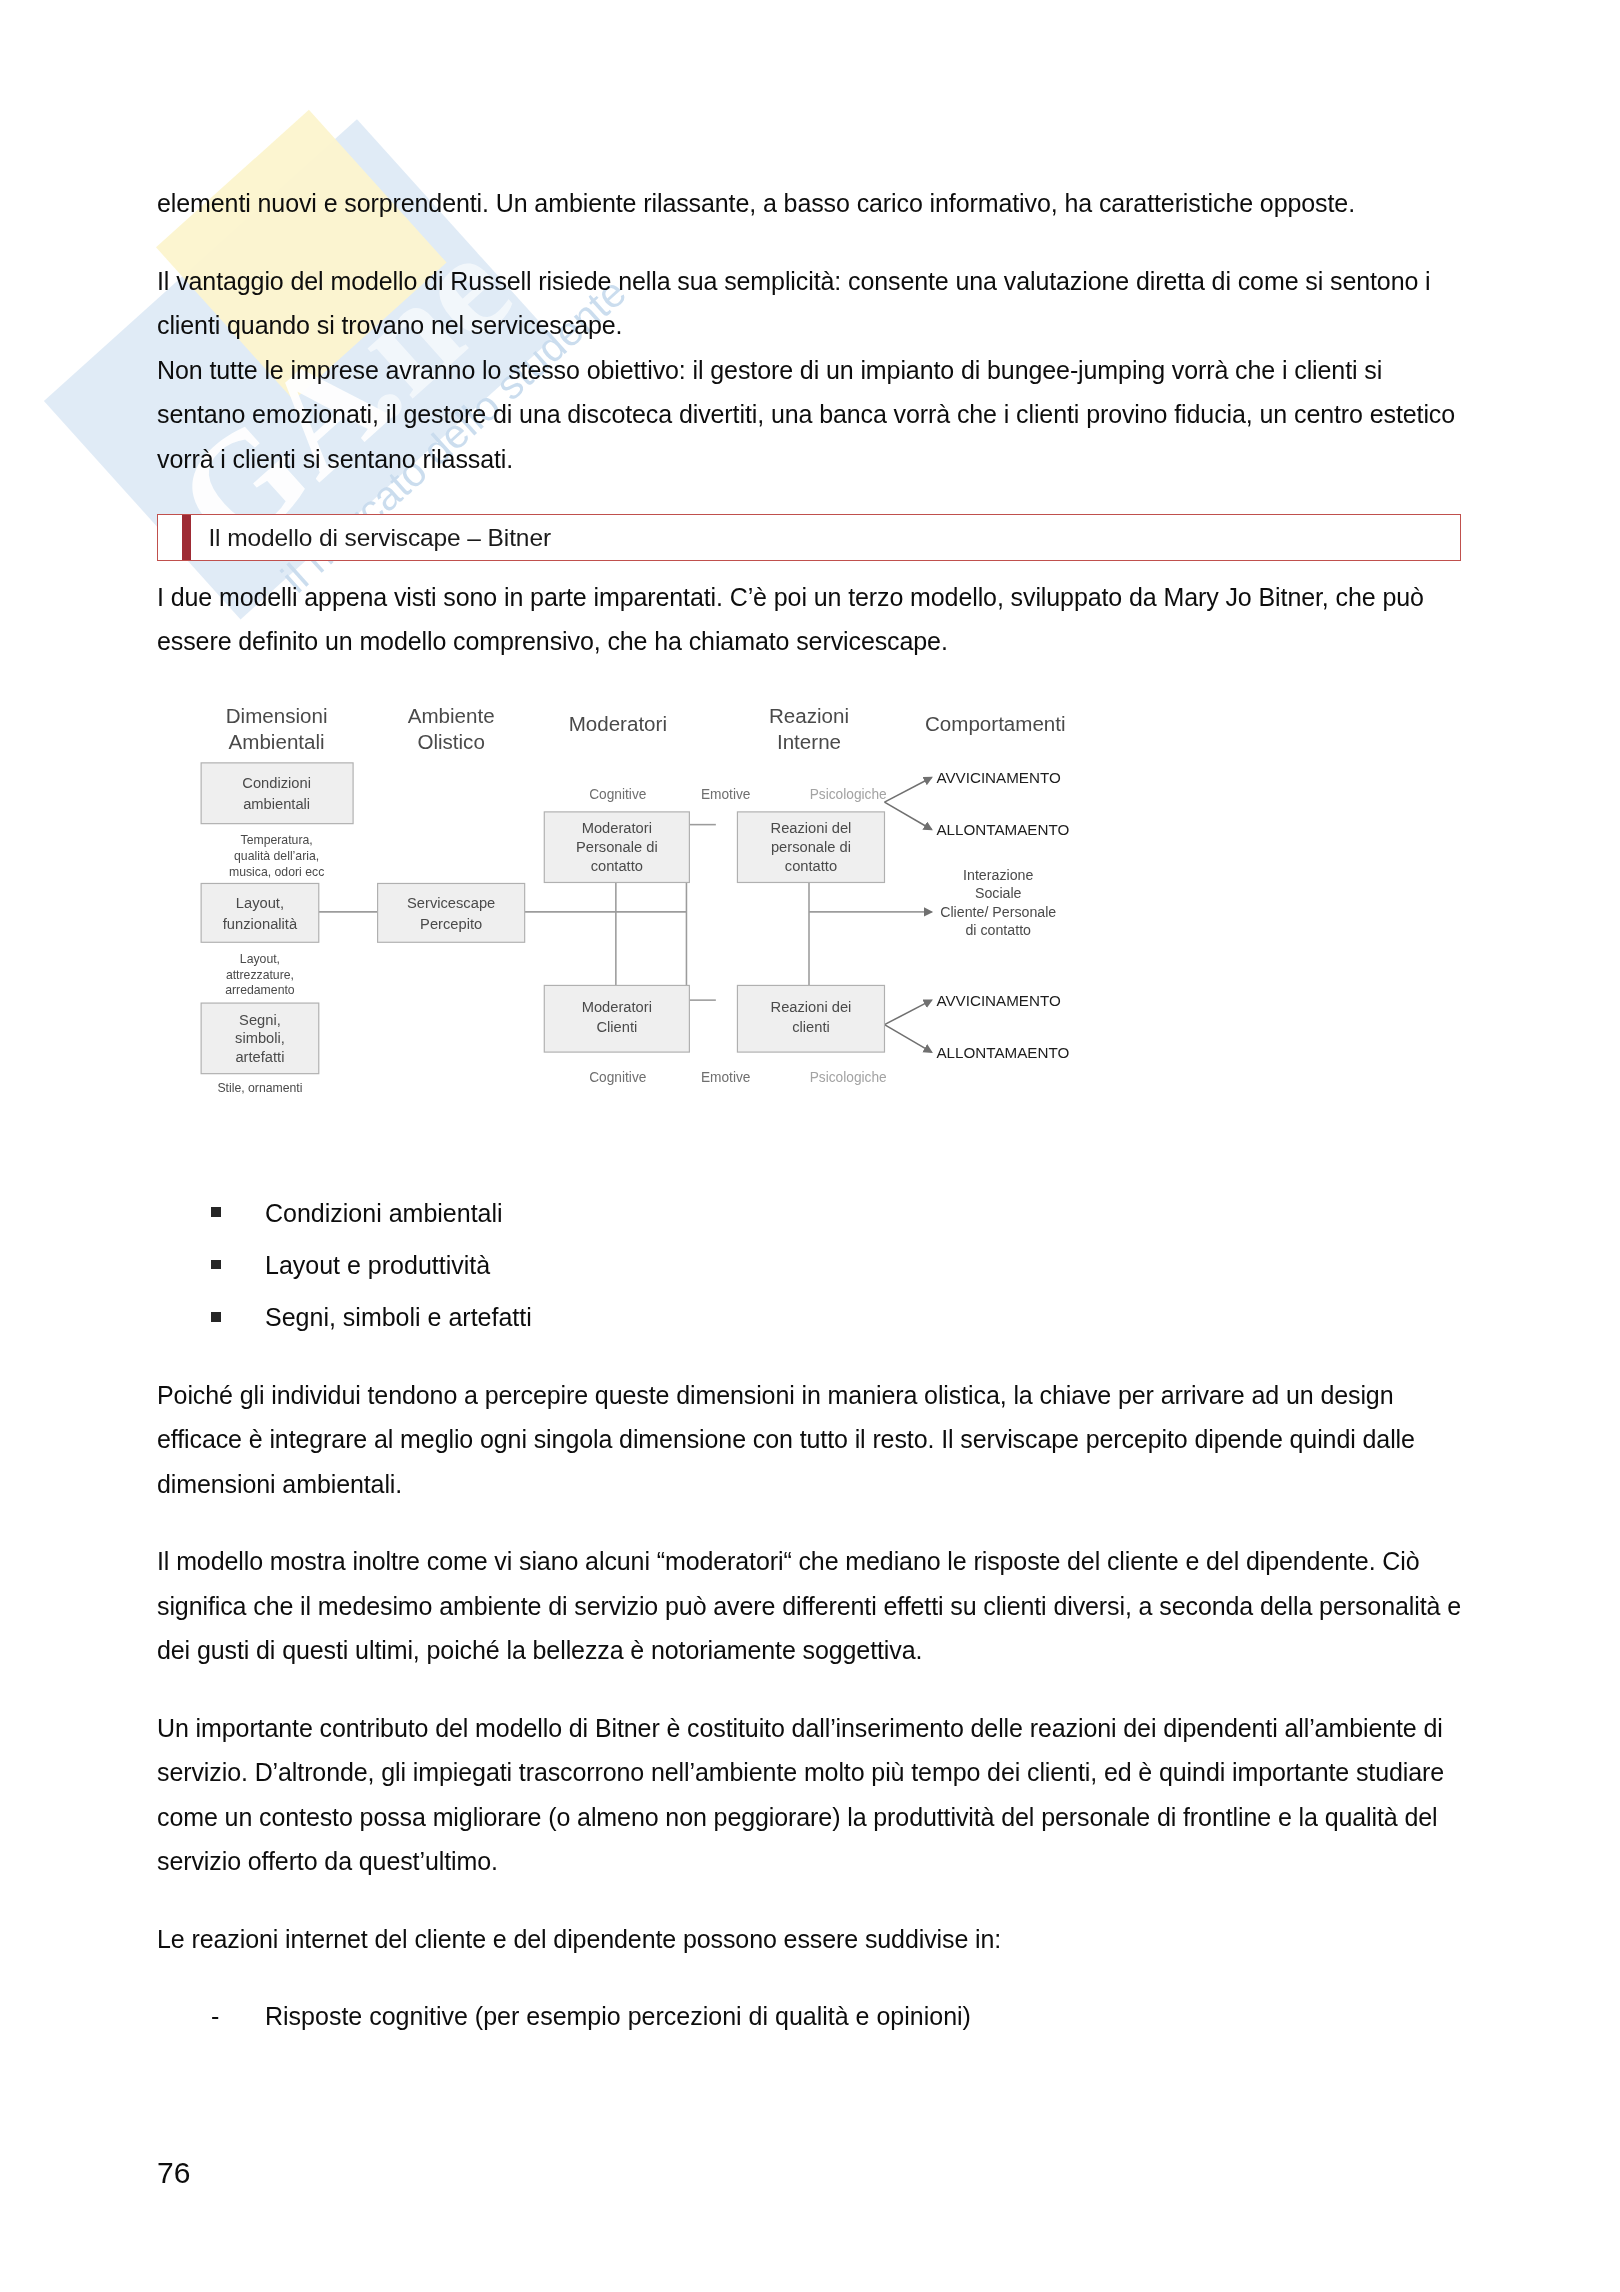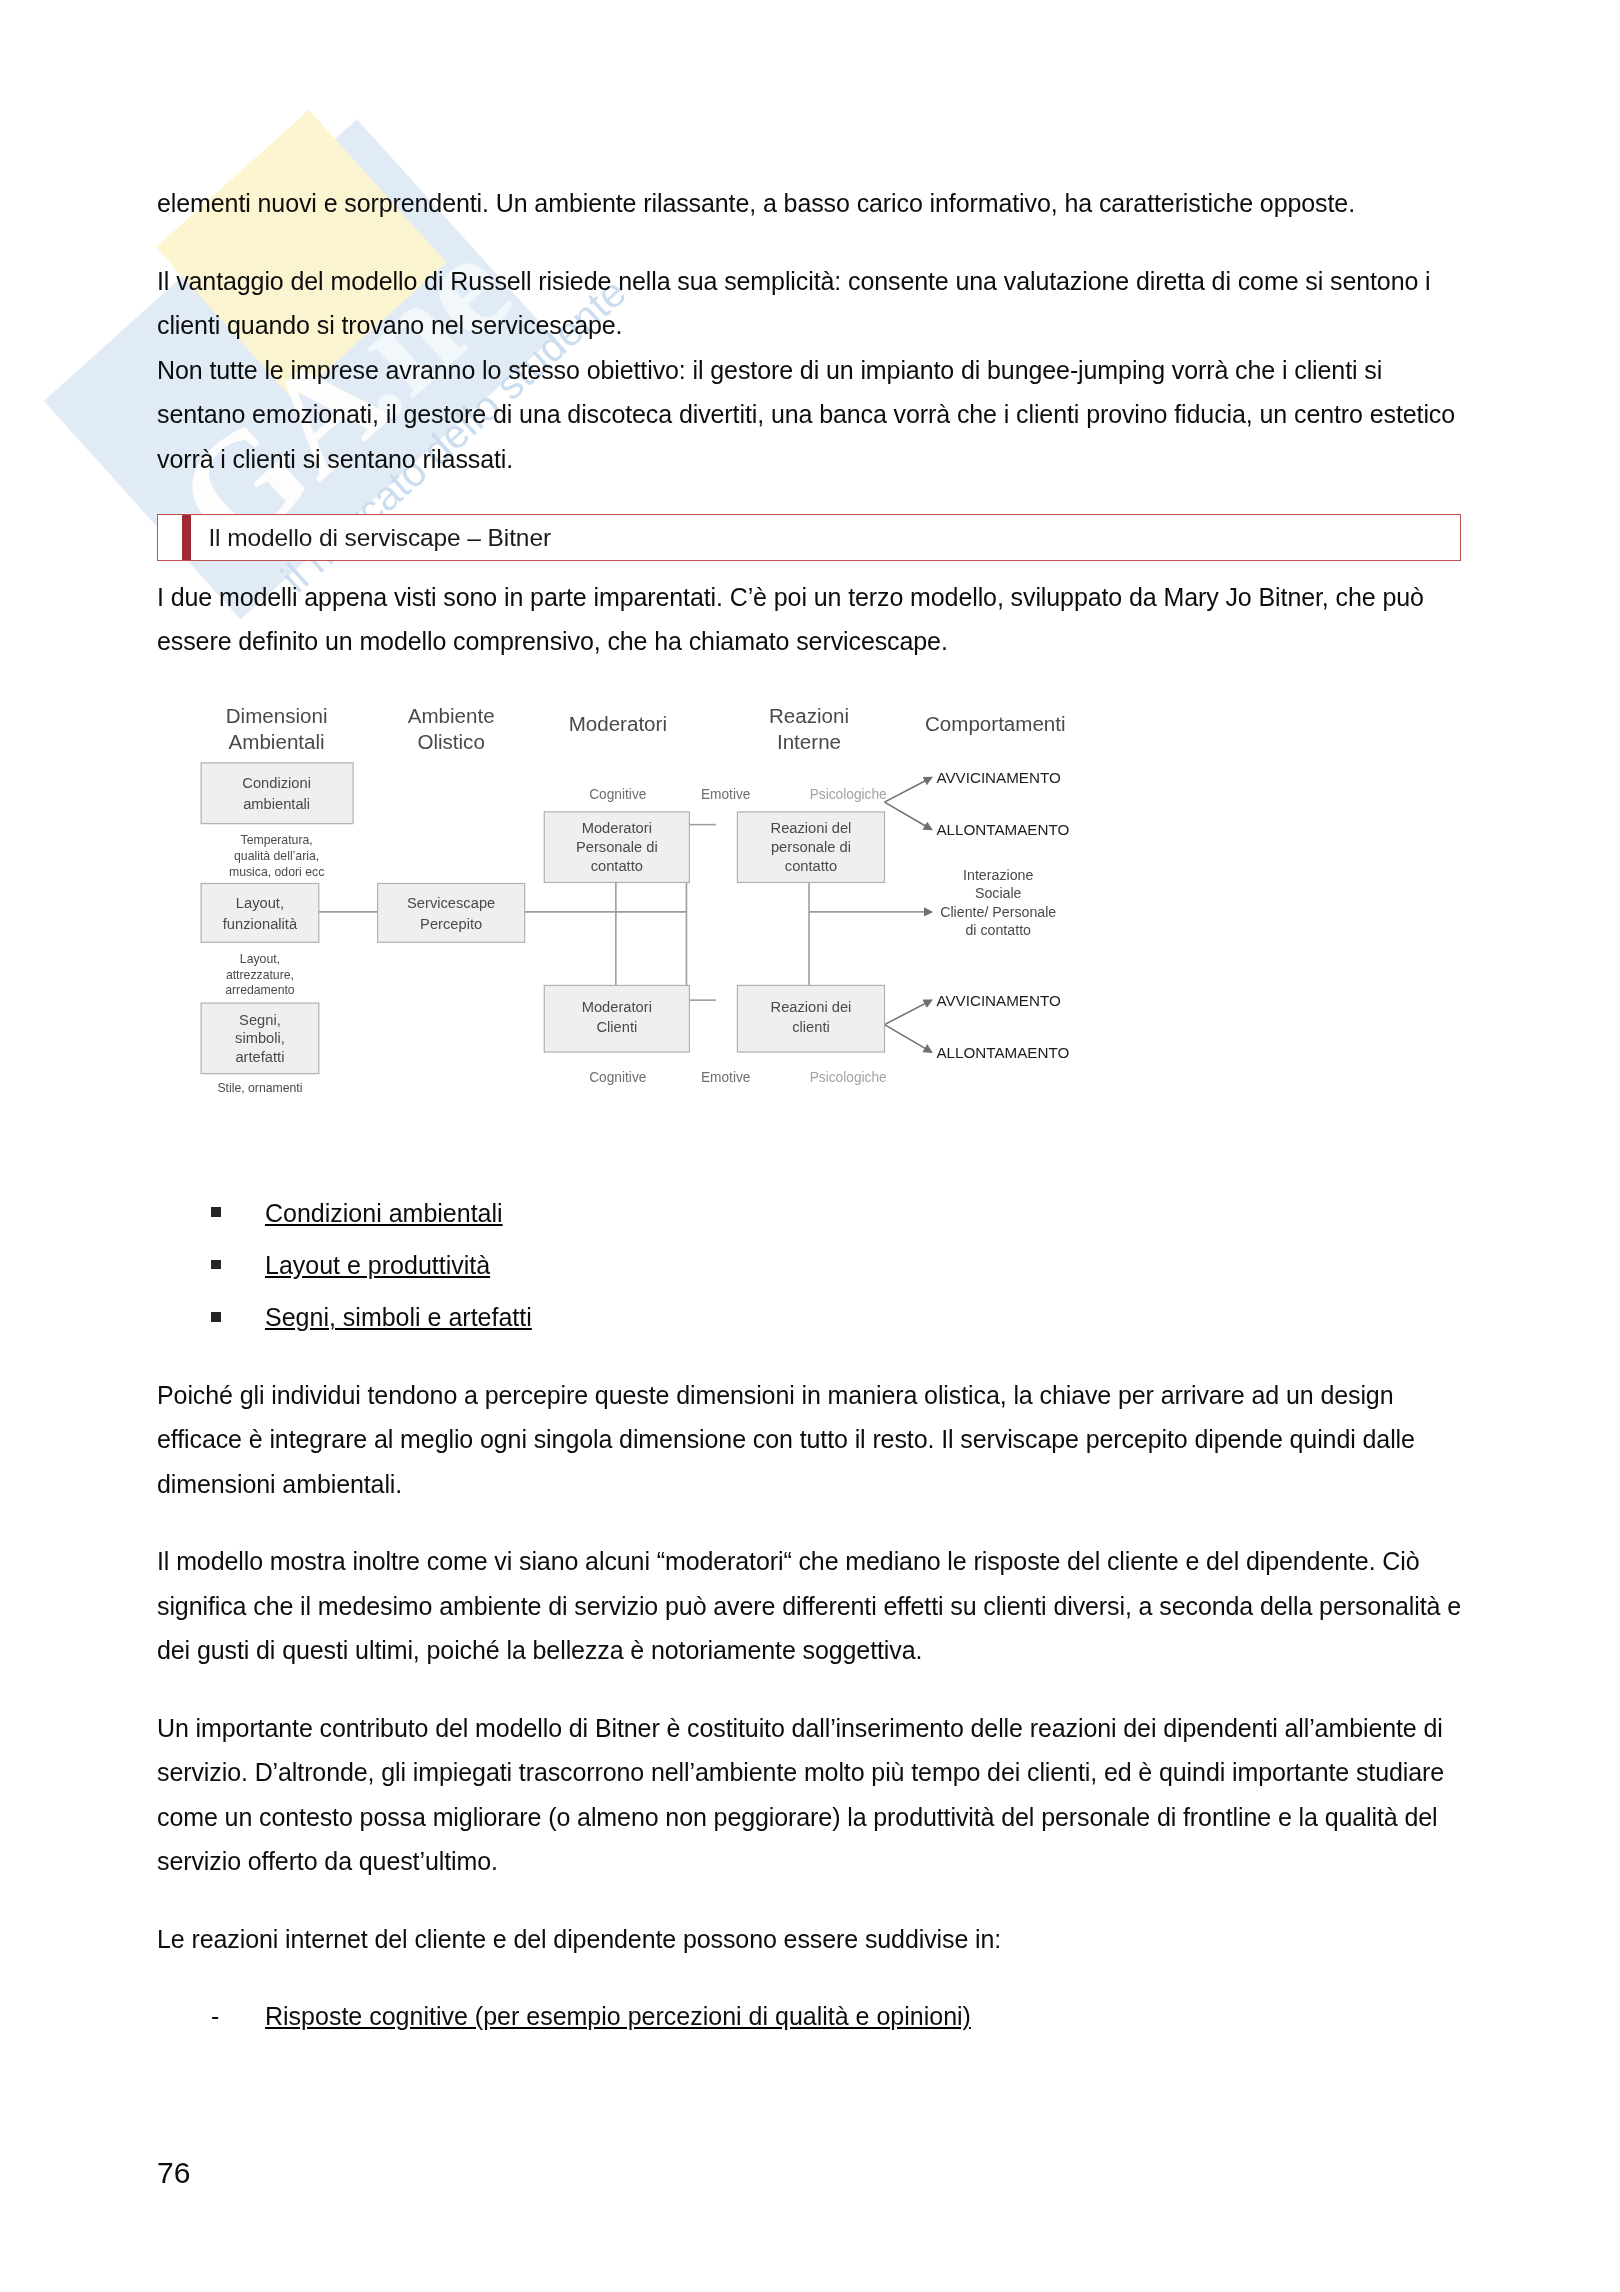--- a/index.html
+++ b/index.html
@@ -79,21 +79,20 @@
     color: #1a1a1a;
     padding-left: 17.6px;
     letter-spacing: -0.1px;
   }
 
   
   ul.sqlist, ul.dashlist {
     list-style: none;
     margin: 8px 0 33px 0;
     padding: 0;
-    text-decoration: underline;
   }
   ul.sqlist li, ul.dashlist li {
     font-size: 25px;
     line-height: 1.78;
     color: #0d0d0d;
     position: relative;
     padding-left: 108px;
     margin: 0 0 7.8px 0;
   }
   ul.sqlist li .marker {

